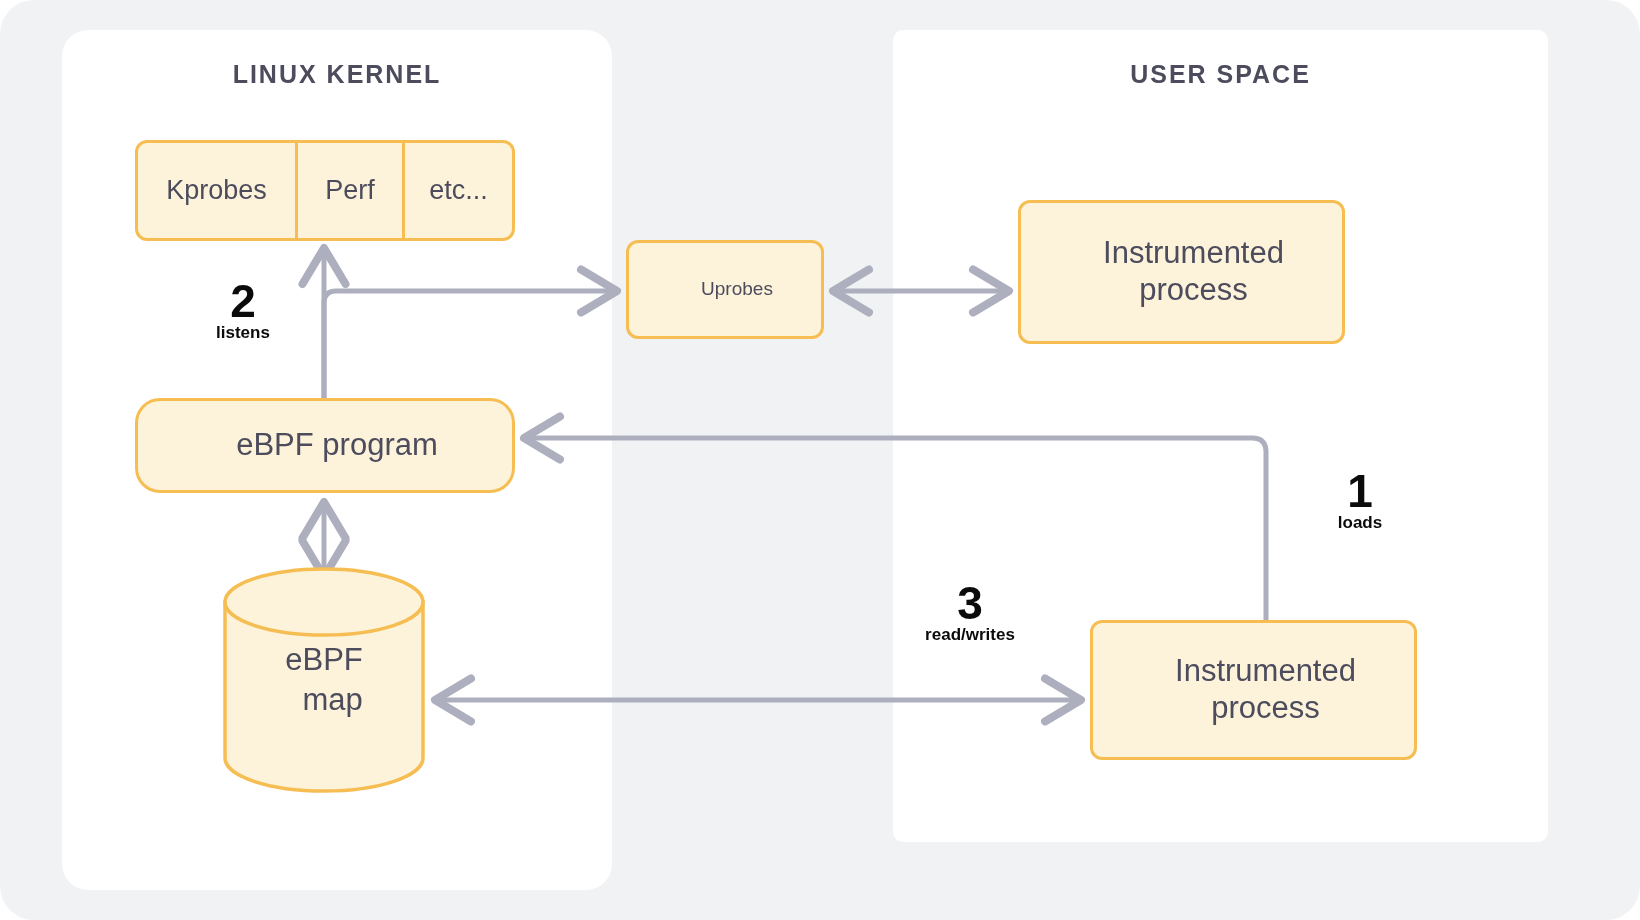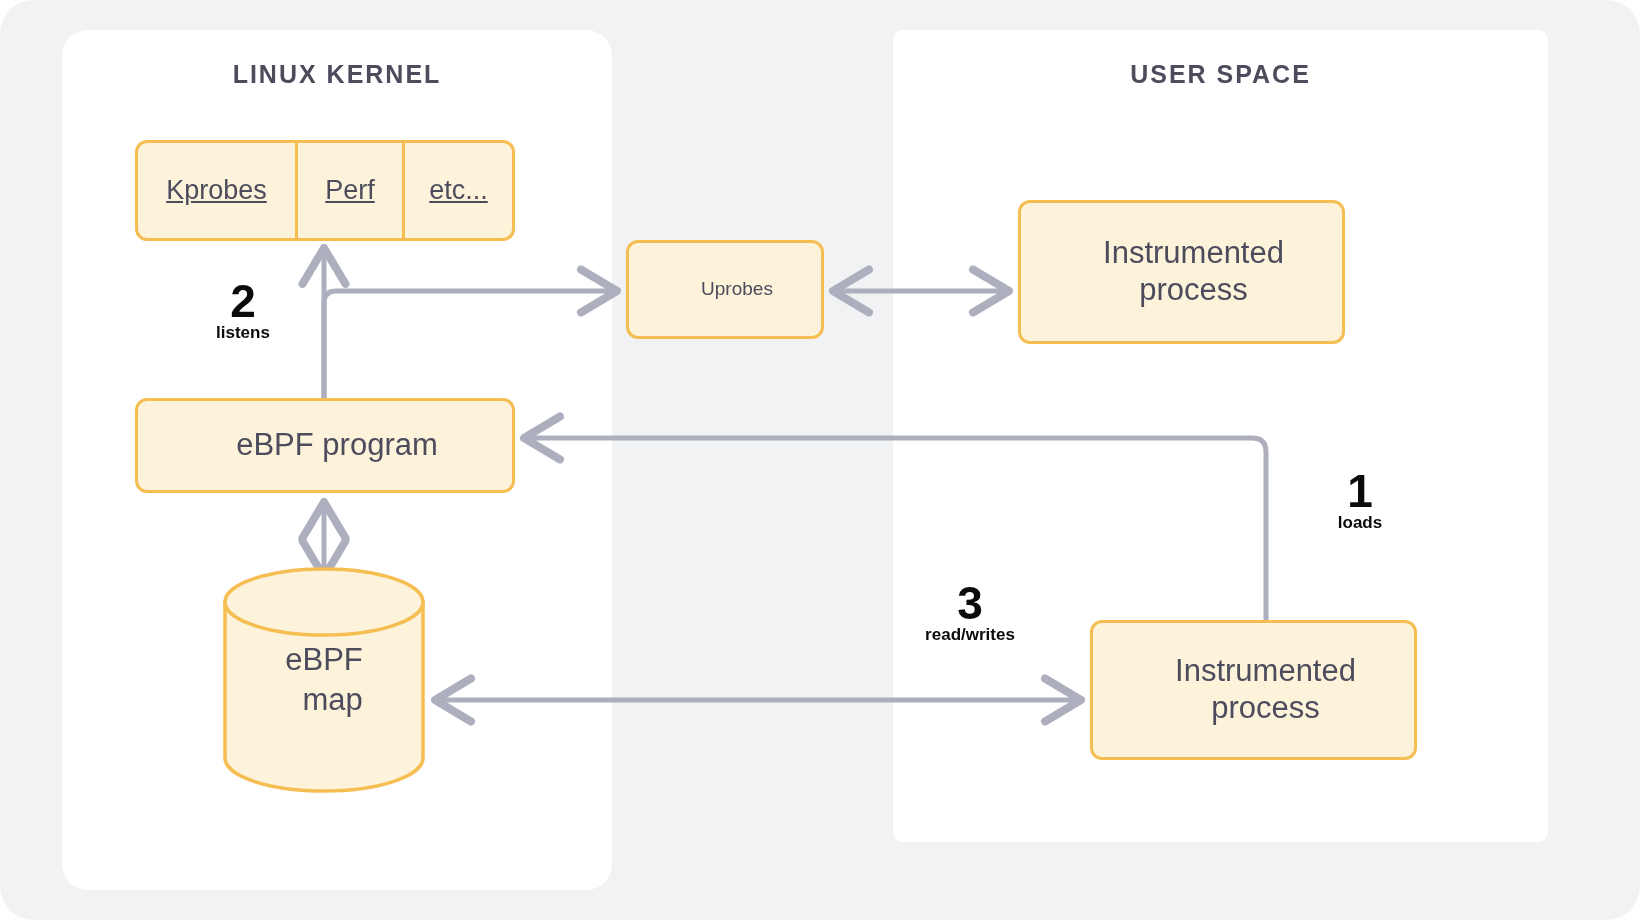--- a/index.html
+++ b/index.html
@@ -71,41 +71,41 @@
     color: #4C4C5D;
     line-height: 1.18;
     padding-left: 24px;
   }
   #node-probe-row {
     left: 135px; top: 140px;
     width: 380px; height: 101px;
     padding: 0;
     display: flex;
     flex-direction: row;
-    text-decoration: underline;
   }
   .probe-cell {
     flex: 0 0 auto;
     display: flex;
     align-items: center;
     justify-content: center;
     font-size: 27px;
     color: #4C4C5D;
     height: 100%;
     box-sizing: border-box;
   }
   .probe-cell.c0 { width: 160px; border-right: 3px solid #F6BE52; }
   .probe-cell.c1 { width: 107px; border-right: 3px solid #F6BE52; }
   .probe-cell.c2 { width: 107px; }
 
   #node-ebpf-program {
     left: 135px; top: 398px;
     width: 380px; height: 95px;
     font-size: 31px;
     font-weight: 500;
+    border-radius: 25px;
   }
   #node-uprobes {
     left: 626px; top: 240px;
     width: 198px; height: 99px;
     font-size: 19px;
   }
   #node-proc-top {
     left: 1018px; top: 200px;
     width: 327px; height: 144px;
     font-size: 31px;

